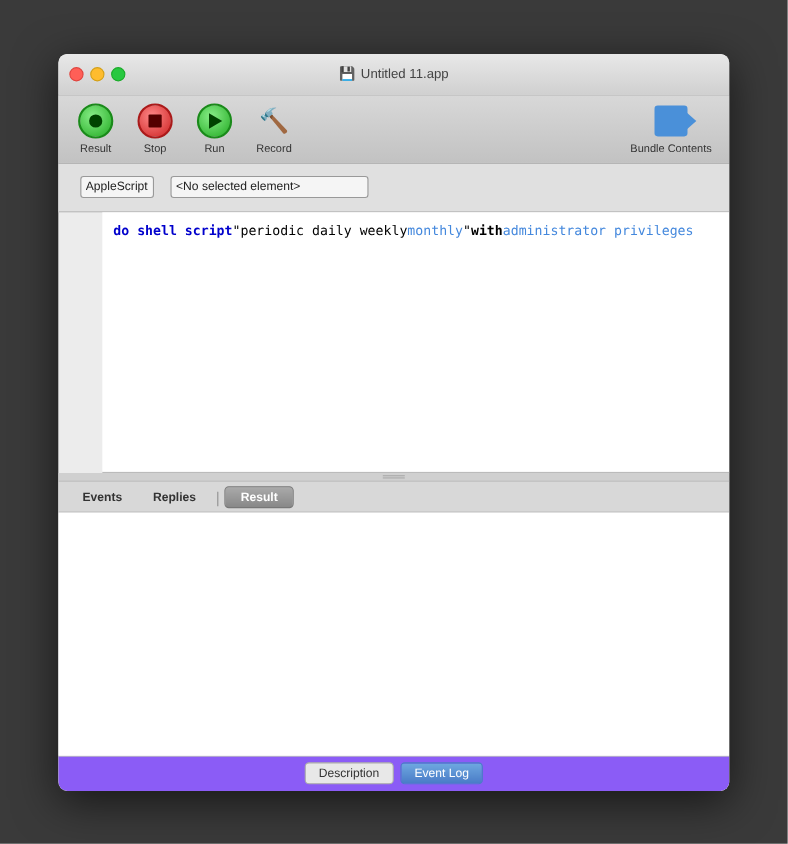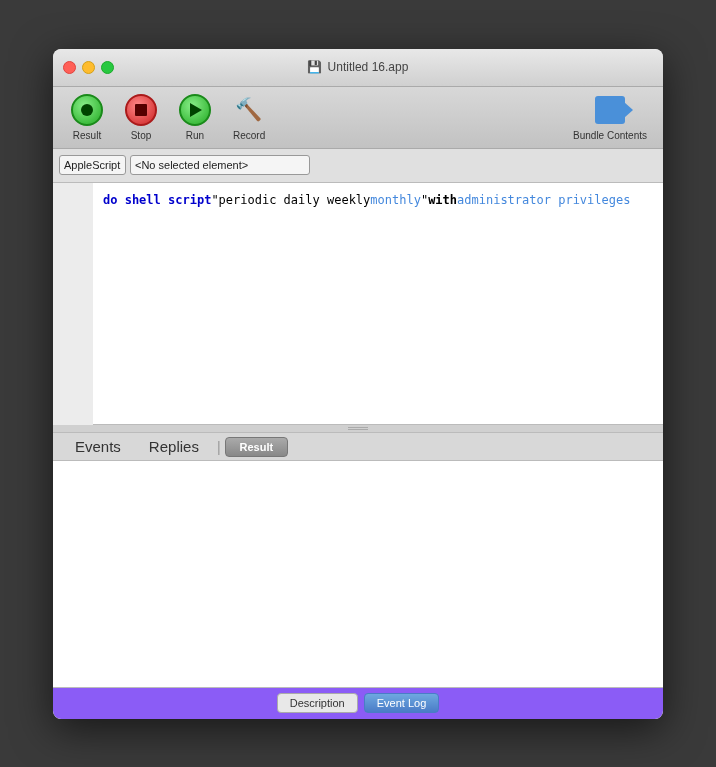--- a/index.html
+++ b/index.html
@@ -155,25 +155,25 @@
       width: 0; height: 0;
       border-top: 8px solid transparent;
       border-bottom: 8px solid transparent;
       border-left: 9px solid #4a90d9;
     }
     .bundle-label { font-size: 10px; color: #333; font-weight: 500; text-align: center; }
     
     .selector-bar {
       background: #e0e0e0;
       border-bottom: 1px solid #bbb;
-      height: 34px;
-      display: flex;
-      align-items: center;
-      padding: 0 6px;
-      gap: 4px;
+      height: 44px;
+      display: flex;
+      align-items: center;
+      padding: 0 20px;
+      gap: 15px;
       flex-shrink: 0;
     }
     .selector-dropdown {
       height: 20px;
       font-size: 11px;
       background: #f5f5f5;
       border: 1px solid #999;
       border-radius: 3px;
       padding: 0 4px;
       color: #222;
@@ -229,22 +229,22 @@
       background: #d8d8d8;
       border-bottom: 1px solid #bbb;
       height: 28px;
       display: flex;
       align-items: center;
       padding: 0 8px;
       gap: 0;
       flex-shrink: 0;
     }
     .tab-plain {
-      font-size: 15px;
-      font-weight: normal;
+      font-size: 11px;
+      font-weight: bold;
       color: #333;
       padding: 4px 14px;
       cursor: pointer;
     }
     .tab-separator {
       color: #999;
       font-size: 14px;
       padding: 0 4px;
     }
     .tab-active {
@@ -303,21 +303,21 @@
 <div class="window">
 
   <div class="title-bar">
     <div class="traffic-lights">
       <div class="traffic-light tl-close"></div>
       <div class="traffic-light tl-minimize"></div>
       <div class="traffic-light tl-maximize"></div>
     </div>
     <div class="title-bar-title">
       <span class="save-icon">💾</span>
-      <span>Untitled 16.app</span>
+      <span>Untitled 11.app</span>
     </div>
   </div>
 
   <div class="toolbar">
     <div class="toolbar-btn">
       <div class="btn-circle btn-record">
         <div class="btn-record-inner"></div>
       </div>
       <span class="toolbar-btn-label">Result</span>
     </div>

